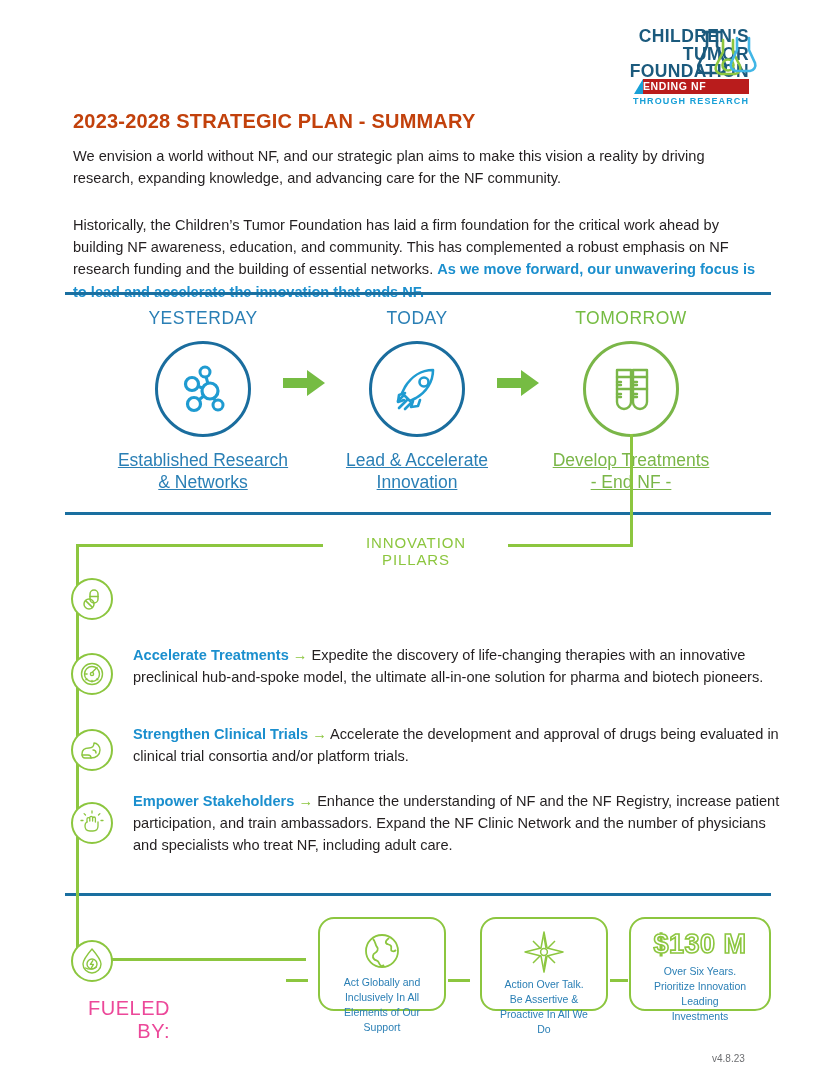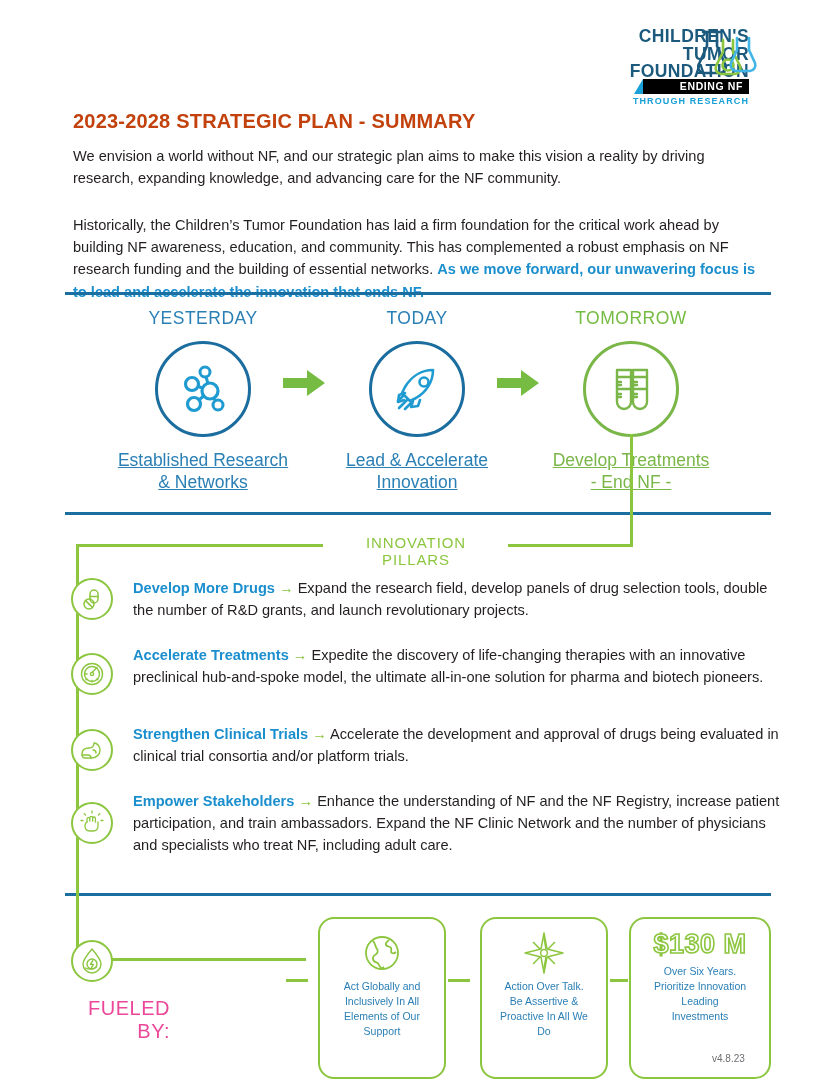--- a/index.html
+++ b/index.html
@@ -13,22 +13,22 @@
   
   .logo{position:absolute;left:597px;top:28px;width:165px;height:68px;}
   .logo-words{position:absolute;left:0;top:0;width:152px;text-align:right;}
   .logo-line{
     font-weight:bold;color:#1b5a7d;letter-spacing:.4px;line-height:1.0;
     font-size:17.5px;display:block;
   }
   .logo-mark{position:absolute;left:100px;top:2px;width:62px;height:46px;}
   .ribbon{
     position:absolute;left:46px;top:51px;width:106px;height:15px;
-    background:#000000;color:#ffffff;font-size:10.5px;font-weight:bold;
-    letter-spacing:.6px;text-align:right;padding-right:6px;box-sizing:border-box;
+    background:#b91c1c;color:#ffffff;font-size:10.5px;font-weight:bold;
+    letter-spacing:.6px;text-align:left;padding-right:6px;box-sizing:border-box;
     line-height:15px;
   }
   .ribbon:before{
     content:"";position:absolute;left:-9px;top:0;border-style:solid;
     border-width:0 0 15px 9px;border-color:transparent transparent #18a0d7 transparent;
   }
   .logo-sub{
     position:absolute;left:0;top:68px;width:152px;text-align:right;
     color:#18a0d7;font-size:9px;font-weight:bold;letter-spacing:1.1px;
   }
@@ -111,21 +111,21 @@
     position:absolute;left:71px;top:940px;width:42px;height:42px;border-radius:50%;
     border:2.5px solid #8cc63f;background:#fff;box-sizing:border-box;
     display:flex;align-items:center;justify-content:center;
   }
   .fuel-label{
     position:absolute;left:50px;top:997px;width:120px;text-align:right;
     color:#ec4899;font-size:20px;letter-spacing:.5px;
   }
   .cards{position:absolute;left:156px;top:917px;width:615px;height:125px;}
   .card{
-    position:absolute;top:0;width:128px;height:162px;border:2.5px solid #8cc63f;
+    position:absolute;top:0;width:128px;height:94px;border:2.5px solid #8cc63f;
     border-radius:16px;background:#ffffff;box-sizing:border-box;
     display:flex;flex-direction:column;align-items:center;
   }
   .c1{left:0;}
   .c2{left:162px;}
   .c3{left:324px;}
   .c4{left:473px;width:142px;}
   .card-icon{margin-top:12px;height:44px;display:flex;align-items:center;}
   .card-text{
     margin-top:4px;font-size:10.5px;line-height:1.42;color:#2a7fb5;
@@ -295,25 +295,20 @@
   <div class="badge b4">
     <svg width="26" height="26" viewBox="0 0 26 26">
       <g fill="none" stroke="#8cc63f" stroke-width="1.3" stroke-linecap="round" stroke-linejoin="round">
         <path d="M8 12 v-3 a1.4 1.4 0 0 1 2.8 0 v2 M10.8 11 v-3.2 a1.4 1.4 0 0 1 2.8 0 V11 M13.6 11 v-2.6 a1.4 1.4 0 0 1 2.8 0 V12"></path>
         <path d="M8 12 c-1.6 .6 -2 2 -2 4 c0 3 2 5 5 5 h3 c3 0 5 -2 5 -5 v-4"></path>
         <path d="M13 3 v-2 M6.5 5 l-1.4 -1.4 M19.5 5 l1.4 -1.4 M4 10.5 h-2 M22 10.5 h2"></path>
       </g>
     </svg>
   </div>
 
-  <div class="pillar pi-1">
-    <span class="p-head">Develop More Drugs</span>
-    <span class="p-arrow">→</span>
-    <span>Expand the research field, develop panels of drug selection tools, double the number of R&amp;D grants, and launch revolutionary projects.</span>
-  </div>
   <div class="pillar pi-2">
     <span class="p-head">Accelerate Treatments</span>
     <span class="p-arrow">→</span>
     <span>Expedite the discovery of life-changing therapies with an innovative preclinical hub-and-spoke model, the ultimate all-in-one solution for pharma and biotech pioneers.</span>
   </div>
   <div class="pillar pi-3">
     <span class="p-head">Strengthen Clinical Trials</span>
     <span class="p-arrow">→</span>
     <span>Accelerate the development and approval of drugs being evaluated in clinical trial consortia and/or platform trials.</span>
   </div>

